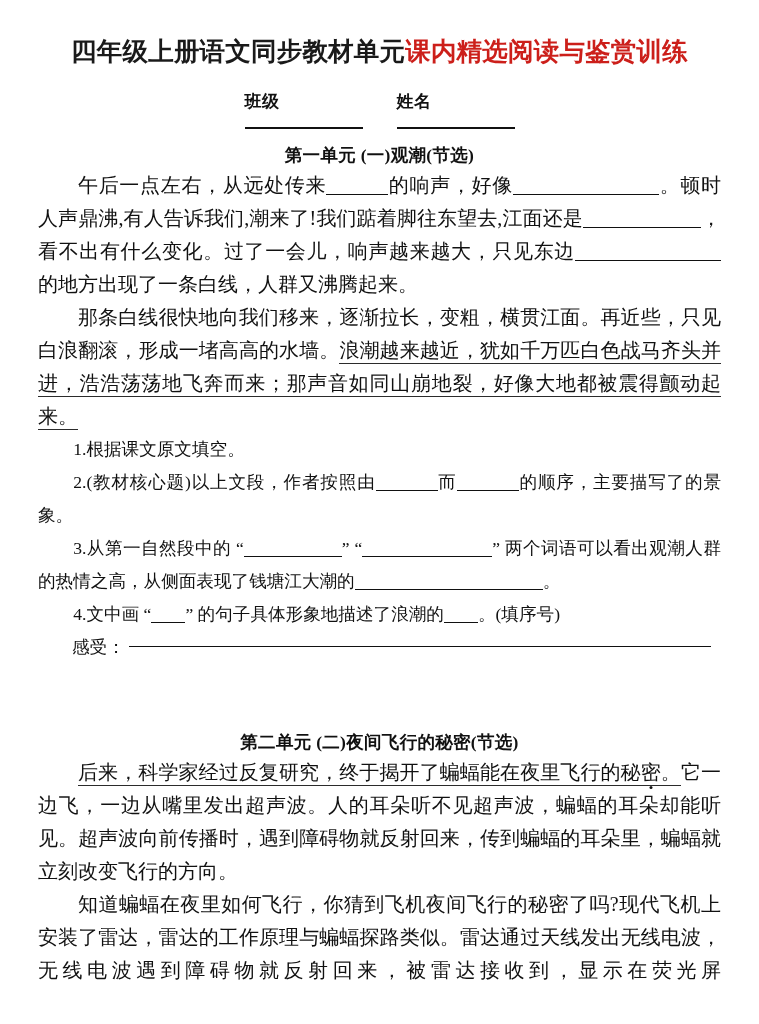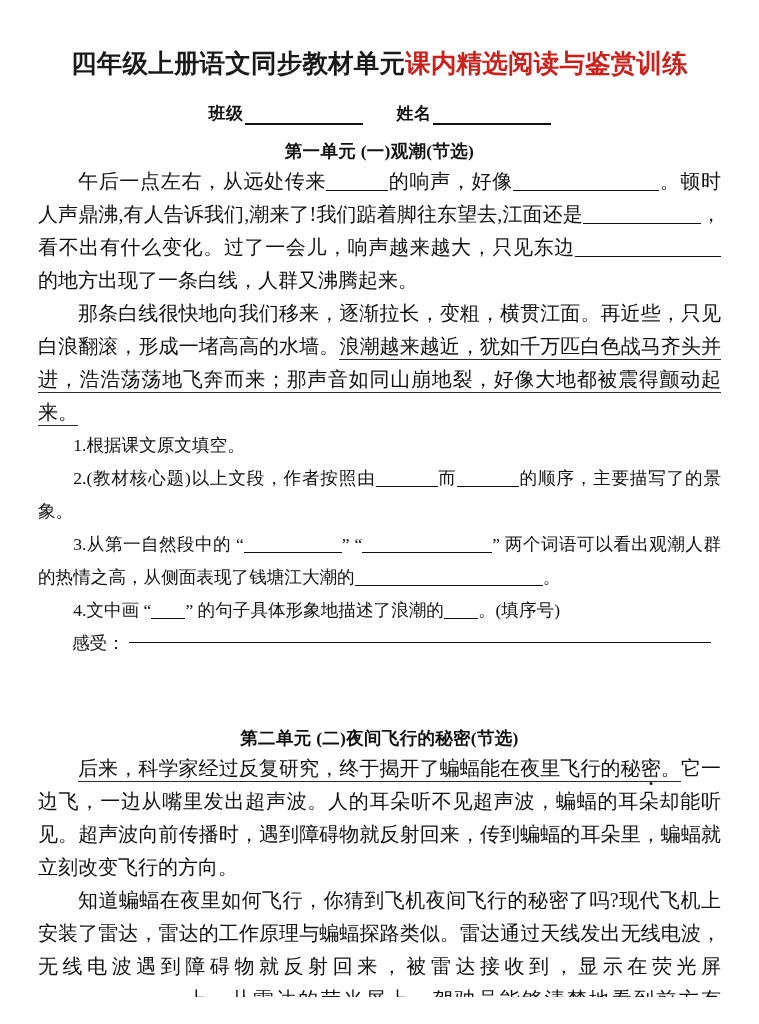--- a/index.html
+++ b/index.html
@@ -10,21 +10,21 @@
   }
   body {
     font-family: "Liberation Serif", "DejaVu Serif", serif;
     color: #111111;
     -webkit-font-smoothing: none;
   }
   .page {
     position: relative;
     width: 759px;
     height: 981px;
-    margin: 16px auto;
+    margin: 4px auto;
     background: #ffffff;
     overflow: hidden;
     box-sizing: border-box;
     padding: 0 38px;
   }
 
   
   .doc-title {
     text-align: center;
     font-size: 25.5px;
@@ -42,21 +42,21 @@
   .info-line {
     display: flex;
     justify-content: center;
     align-items: flex-end;
     gap: 34px;
     margin-top: 24px;
     font-size: 17px;
     font-weight: bold;
     letter-spacing: .5px;
   }
-  .info-item { display: inline-flex; align-items: flex-end; white-space: nowrap; }
+  .info-item { display: inline-flex; align-items: flex-start; white-space: nowrap; flex-direction: column; }
   .info-item .lbl { padding-right: 1px; }
   .rule {
     display: inline-block;
     border-bottom: 2px solid #111;
     height: 14px;
   }
   .rule-info { width: 118px; }
 
   
   .section-heading {

